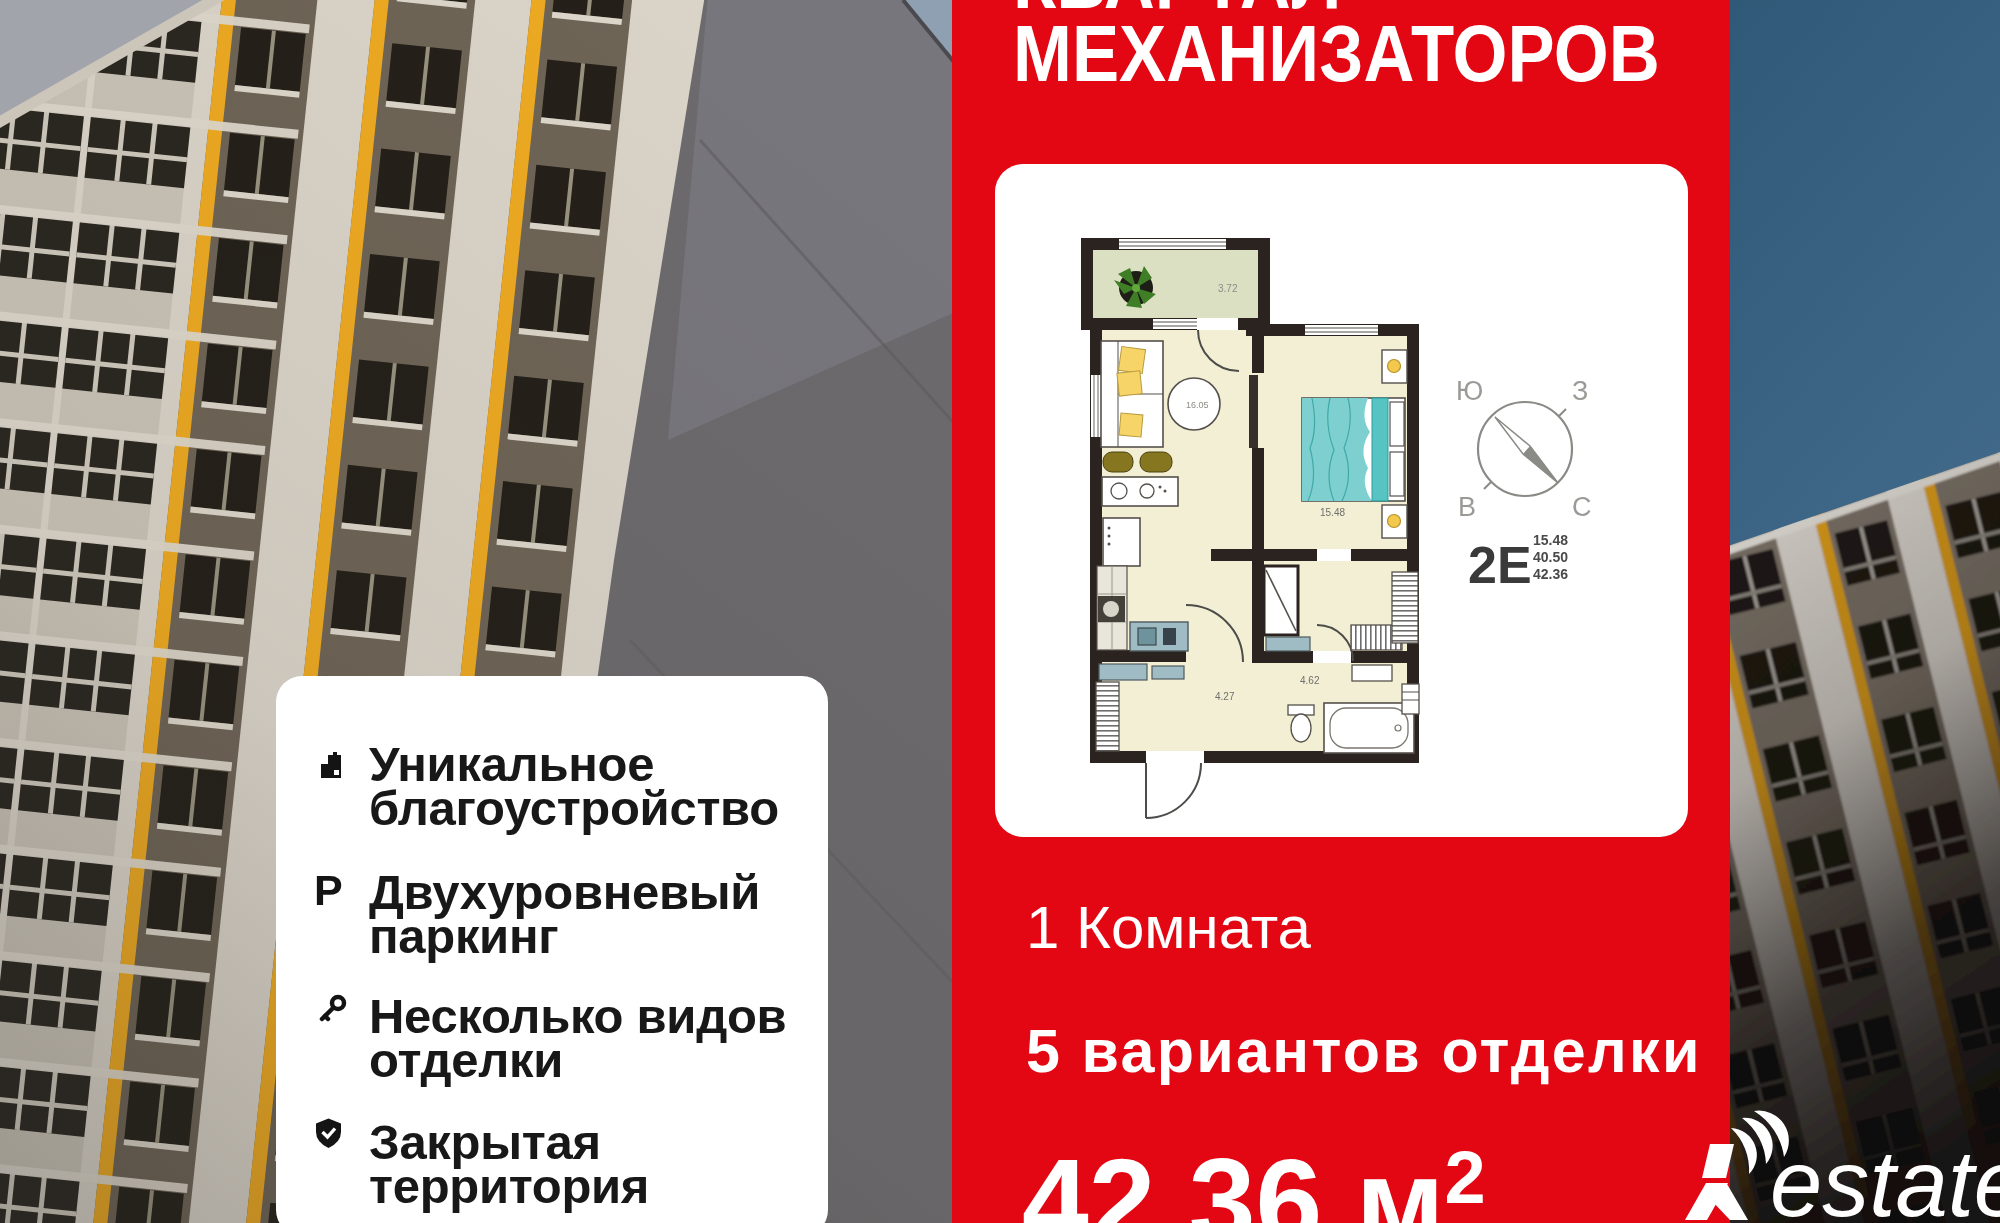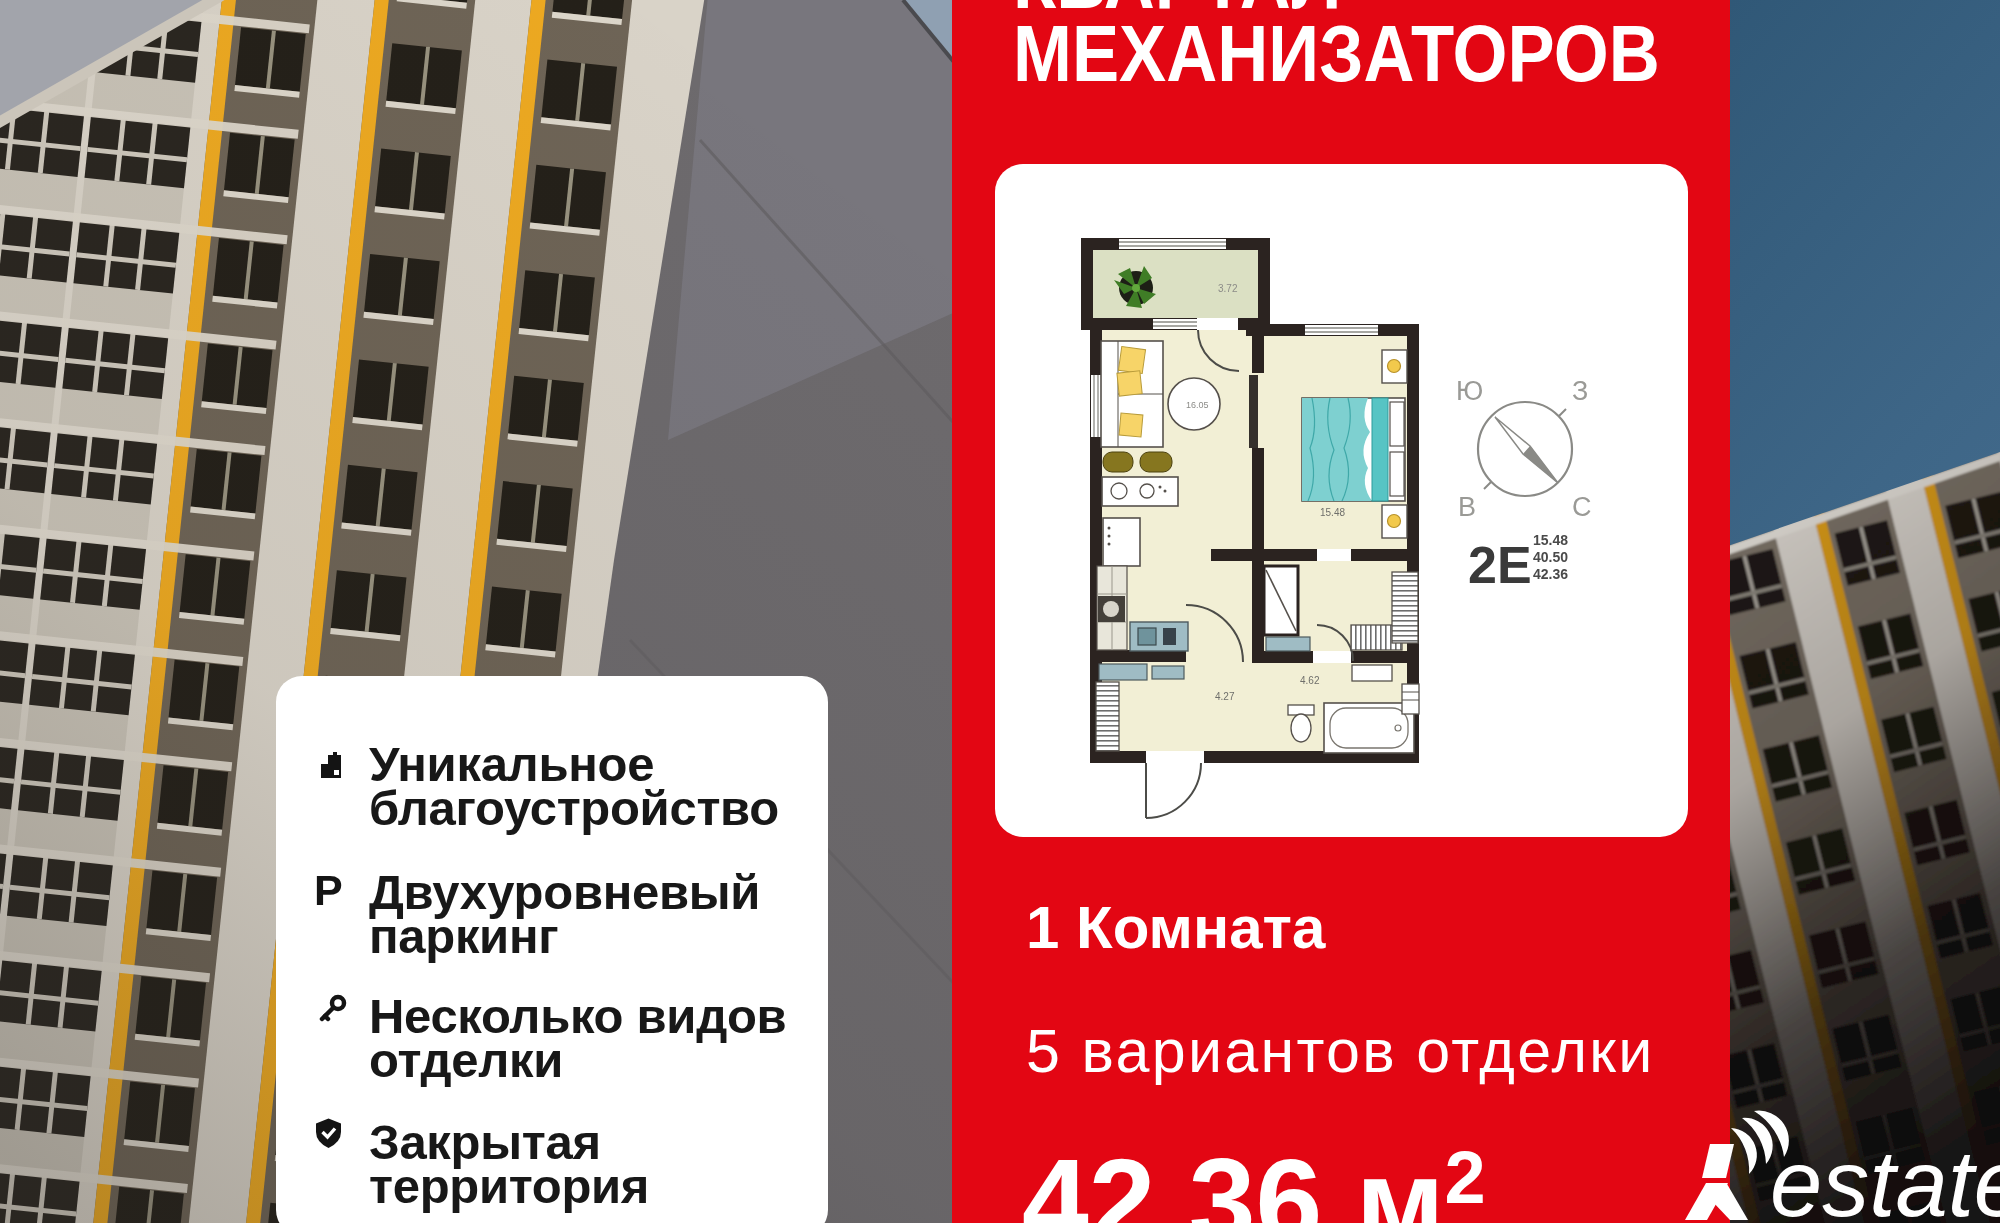--- a/index.html
+++ b/index.html
@@ -663,23 +663,23 @@
     </g>
 
   <g>
       <text x="1533" y="545" font-size="14" font-weight="bold" fill="#4a4a4a" font-family="Liberation Sans">15.48</text>
   <text x="1533" y="562" font-size="14" font-weight="bold" fill="#4a4a4a" font-family="Liberation Sans">40.50</text>
   <text x="1533" y="579" font-size="14" font-weight="bold" fill="#4a4a4a" font-family="Liberation Sans">42.36</text>
     </g>
 
 </svg>
 
-<div class="abs" style="left:1026px;top:893px;color:#fff;font-size:60px;font-weight:bold">1 Комната</div>
-
-<div class="abs" style="left:1026px;top:1016px;color:#fff;font-size:61px;font-weight:normal;letter-spacing:2.3px">5 вариантов отделки</div>
+<div class="abs" style="left:1026px;top:893px;color:#fff;font-size:60px;font-weight:normal">1 Комната</div>
+
+<div class="abs" style="left:1026px;top:1016px;color:#fff;font-size:61px;font-weight:bold;letter-spacing:2.3px">5 вариантов отделки</div>
 
 <div class="abs" style="left:1022px;top:1122px;color:#fff;font-size:120px;font-weight:bold;line-height:112px">42.36 м<span style="font-size:74px;vertical-align:40px">2</span></div>
 
 <svg class="abs" style="left:1730px;top:0" width="270" height="1223" viewBox="1730 0 270 1223">
   <defs>
     <clipPath id="rp">
         <rect x="1730" y="0" width="270" height="1223"></rect>
       </clipPath>
     <clipPath id="rb">
         <polygon points="1716,550,2000,452,2010,1223,1716,1223"></polygon>

